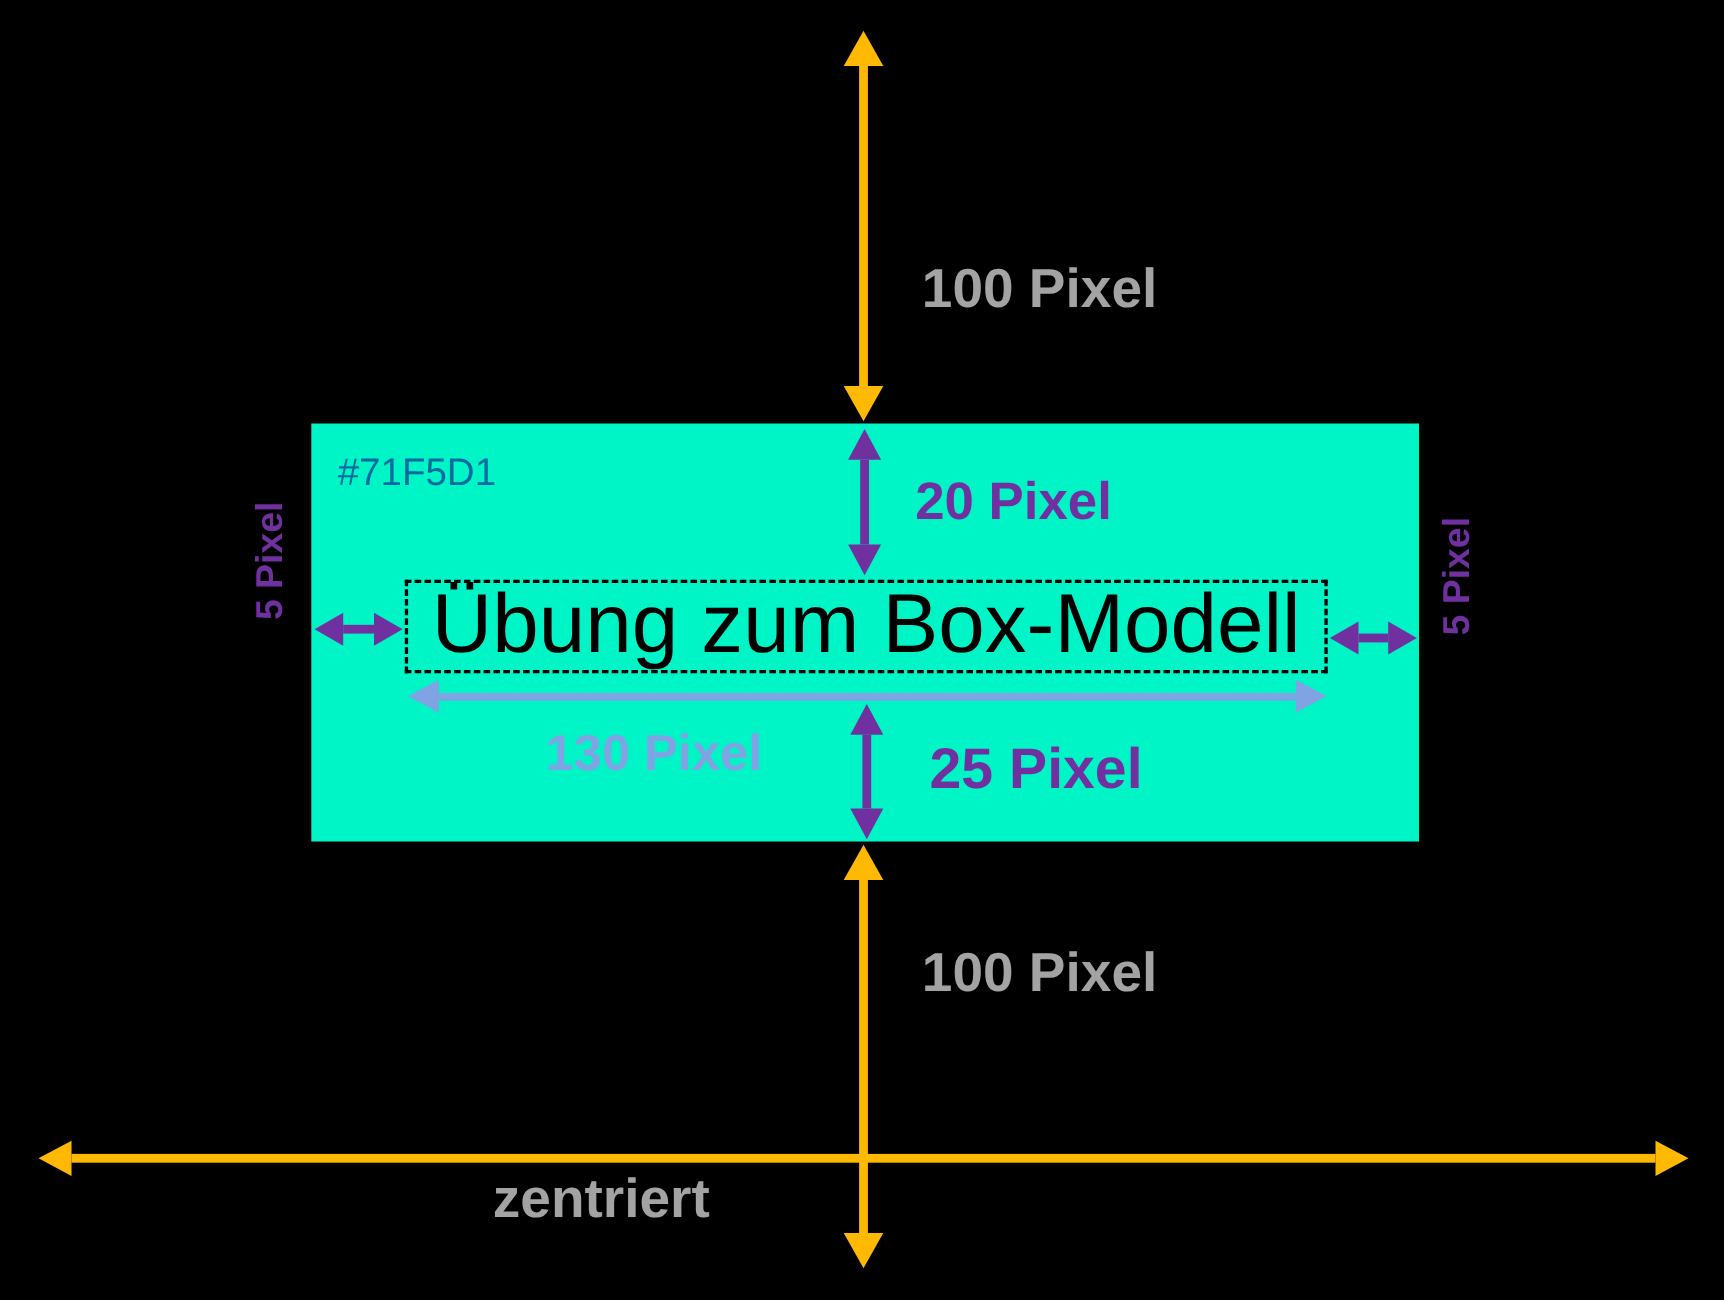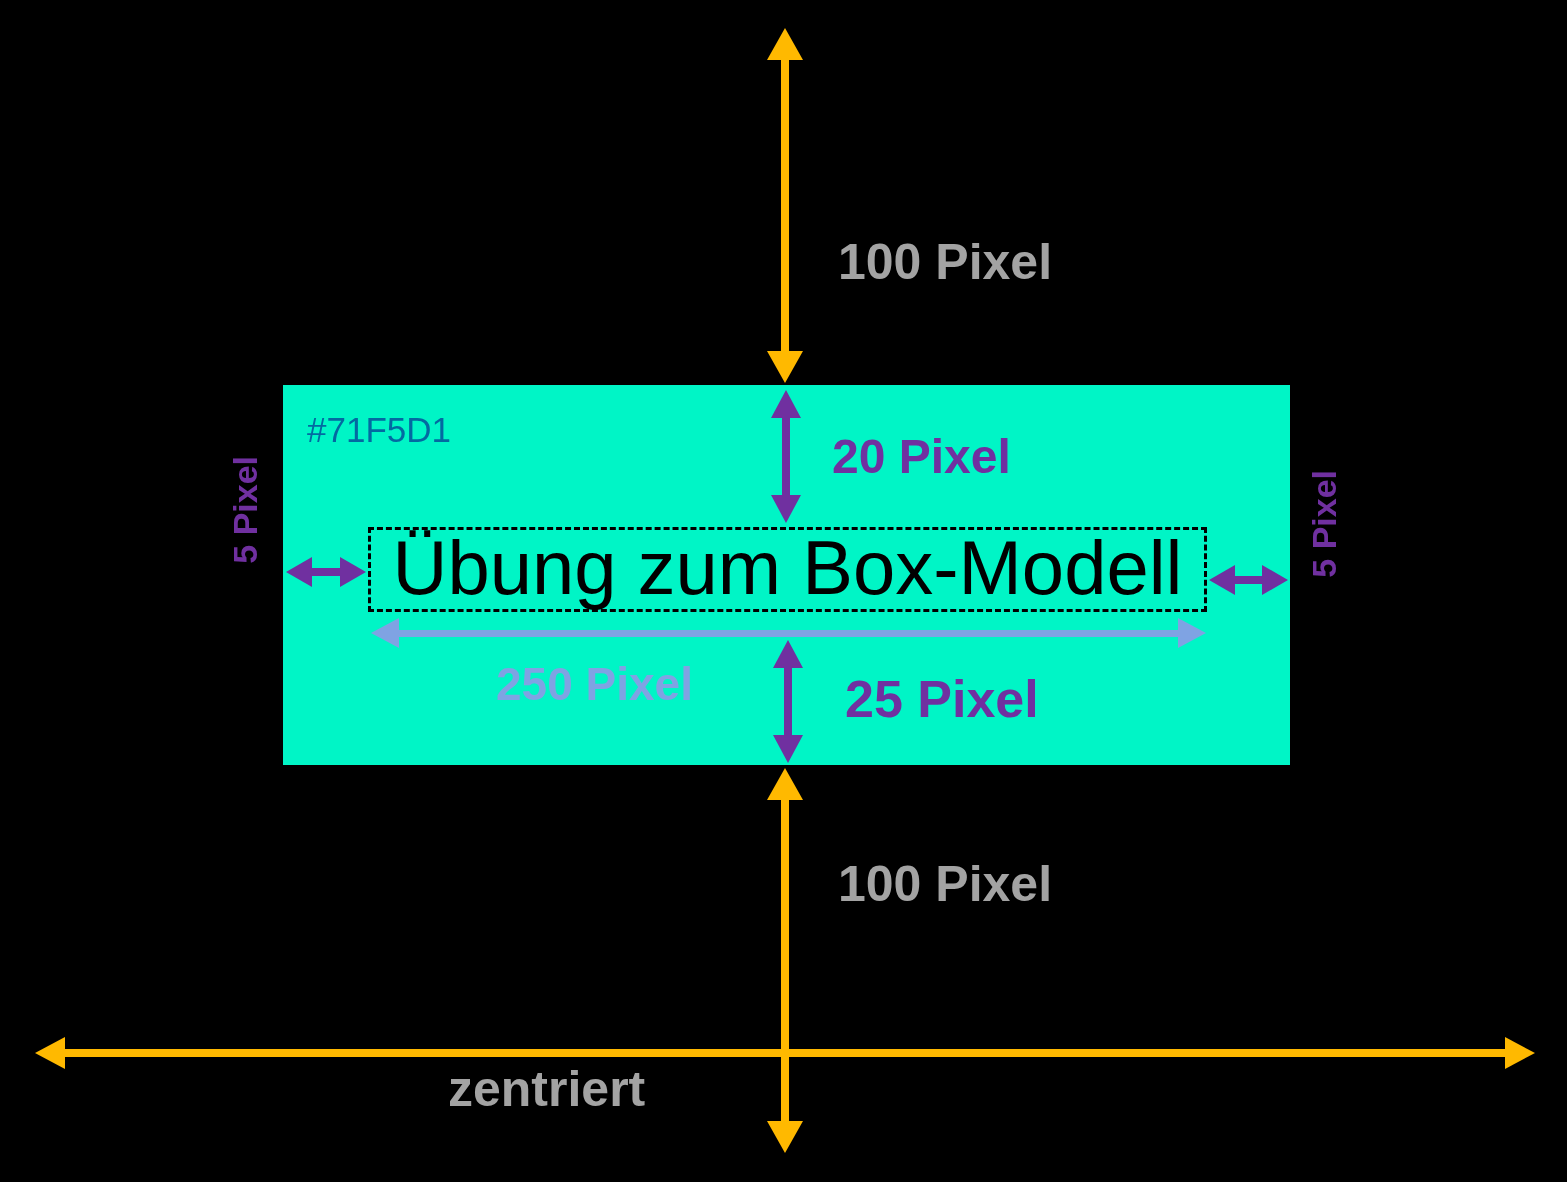--- a/index.html
+++ b/index.html
@@ -121,18 +121,18 @@
   <div class="arr-h peri" style="left:371px;top:618px;width:835px;height:30px;">
     <div class="head head-left"></div>
     <div class="shaft-h"></div>
     <div class="head head-right"></div>
   </div>
 
   <div class="mlabel orange" style="left:838px;top:236px;font-size:50px;">100 Pixel</div>
   <div class="mlabel orange" style="left:838px;top:858px;font-size:50px;">100 Pixel</div>
   <div class="mlabel purple" style="left:832px;top:432px;font-size:48px;">20 Pixel</div>
   <div class="mlabel purple" style="left:845px;top:672px;font-size:52px;">25 Pixel</div>
-  <div class="mlabel peri" style="left:496px;top:660px;font-size:46px;">250 Pixel</div>
+  <div class="mlabel peri" style="left:496px;top:660px;font-size:46px;">130 Pixel</div>
   <div class="mlabel purple rot" style="left:166px;top:492px;width:160px;font-size:34px;">5 Pixel</div>
   <div class="mlabel purple rot" style="left:1245px;top:506px;width:160px;font-size:34px;">5 Pixel</div>
   <div class="mlabel orange" style="left:448px;top:1063px;font-size:50px;">zentriert</div>
 
 </div>
 
 </body></html>

